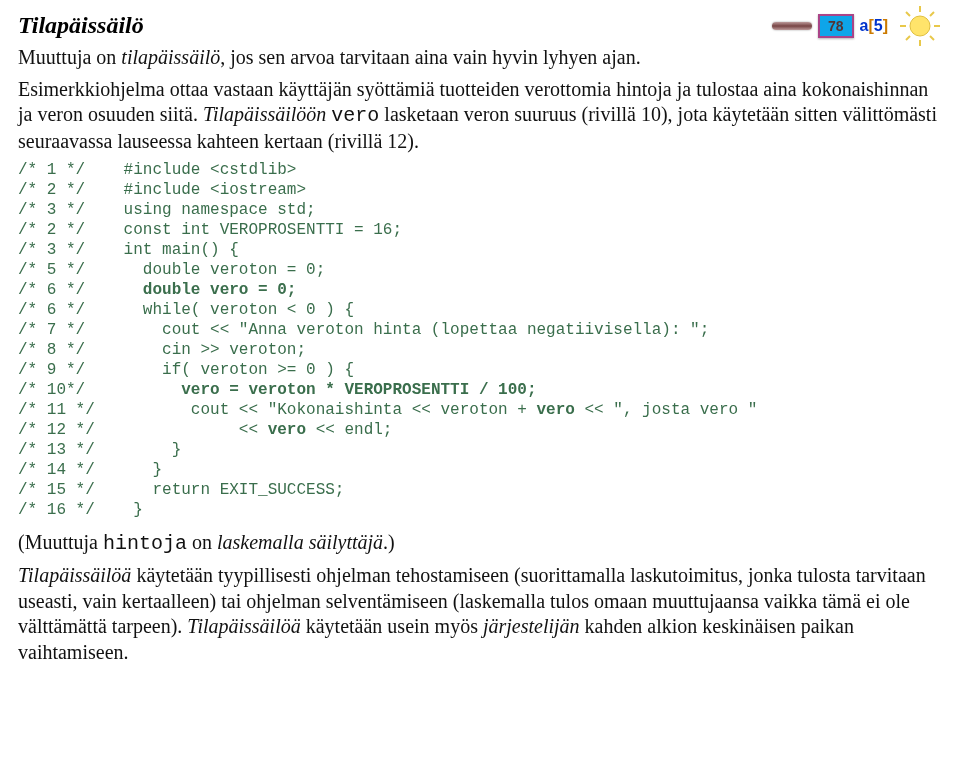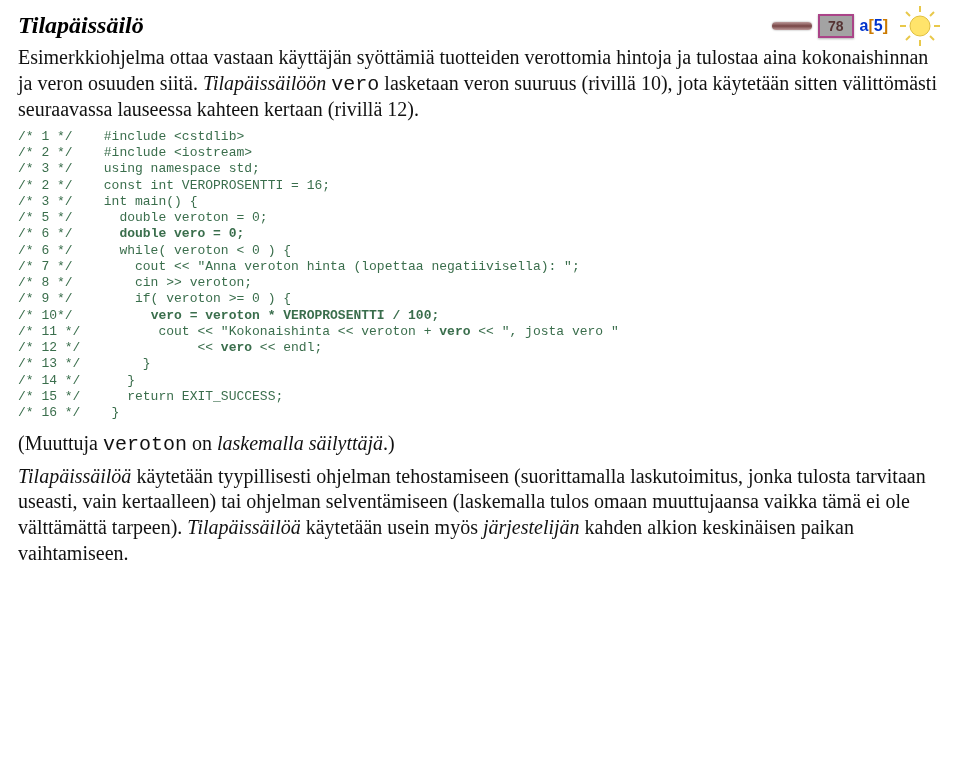--- a/index.html
+++ b/index.html
@@ -25,21 +25,21 @@
     gap: 6px;
   }
   .rod {
     width: 40px;
     height: 8px;
     background: linear-gradient(#b99,#744,#b99);
     border-radius: 4px;
     box-shadow: 0 0 2px rgba(0,0,0,.4);
   }
   .pagebox {
-    background: #a3a3a3;
+    background: #0ea5e9;
     border: 2px solid #a48;
     padding: 2px 8px;
     font-family: Arial, sans-serif;
     font-weight: bold;
     font-size: 14px;
     color: #533;
     box-shadow: 0 1px 2px rgba(0,0,0,.3);
   }
   .abox {
     font-family: Arial, sans-serif;
@@ -64,21 +64,21 @@
   .para {
     font-size: 20px;
     line-height: 1.28;
     margin: 0 0 6px 0;
     color: #111;
   }
   .italic { font-style: italic; }
   .mono { font-family: "Courier New", monospace; }
   .codeblock {
     font-family: "Courier New", monospace;
-    font-size: 13px;
+    font-size: 16px;
     line-height: 1.25;
     white-space: pre;
     color: #3a6e4c;
     margin: 6px 0 10px 0;
   }
   .codeblock b { font-weight: bold; }
 </style>
 </head>
 <body>
 
@@ -102,20 +102,23 @@
           <line x1="32" y1="32" x2="36" y2="36"></line>
           <line x1="8" y1="36" x2="12" y2="32"></line>
           <line x1="32" y1="12" x2="36" y2="8"></line>
         </g>
       </svg>
     </div>
   </div>
 
   <div class="title">Tilapäissäilö</div>
 
+  <p class="para">
+    <span>Muuttuja on </span><span class="italic">tilapäissäilö</span><span>, jos sen arvoa tarvitaan aina vain hyvin lyhyen ajan.</span>
+  </p>
 
   <p class="para">
     <span>Esimerkkiohjelma ottaa vastaan käyttäjän syöttämiä tuotteiden verottomia hintoja ja tulostaa aina kokonaishinnan ja veron osuuden siitä. </span><span class="italic">Tilapäissäilöön</span><span> </span><span class="mono">vero</span><span> lasketaan veron suuruus (rivillä 10), jota käytetään sitten välittömästi seuraavassa lauseessa kahteen kertaan (rivillä 12).</span>
   </p>
 
   <div class="codeblock"><span>/* 1 */    #include &lt;cstdlib&gt;</span>
 <span>/* 2 */    #include &lt;iostream&gt;</span>
 <span>/* 3 */    using namespace std;</span>
 <span>/* 2 */    const int VEROPROSENTTI = 16;</span>
 <span>/* 3 */    int main() {</span>
@@ -127,20 +130,20 @@
 <span>/* 9 */        if( veroton &gt;= 0 ) {</span>
 <span>/* 10*/          </span><b>vero = veroton * VEROPROSENTTI / 100;</b>
 <span>/* 11 */          cout &lt;&lt; "Kokonaishinta &lt;&lt; veroton + </span><b>vero</b><span> &lt;&lt; ", josta vero "</span>
 <span>/* 12 */               &lt;&lt; </span><b>vero</b><span> &lt;&lt; endl;</span>
 <span>/* 13 */        }</span>
 <span>/* 14 */      }</span>
 <span>/* 15 */      return EXIT_SUCCESS;</span>
 <span>/* 16 */    }</span></div>
 
   <p class="para">
-    <span>(Muuttuja </span><span class="mono">veroton</span><span> on </span><span class="italic">laskemalla säilyttäjä</span><span>.)</span>
+    <span>(Muuttuja </span><span class="mono">hintoja</span><span> on </span><span class="italic">laskemalla säilyttäjä</span><span>.)</span>
   </p>
 
   <p class="para">
     <span class="italic">Tilapäissäilöä</span><span> käytetään tyypillisesti ohjelman tehostamiseen (suorittamalla laskutoimitus, jonka tulosta tarvitaan useasti, vain kertaalleen) tai ohjelman selventämiseen (laskemalla tulos omaan muuttujaansa vaikka tämä ei ole välttämättä tarpeen). </span><span class="italic">Tilapäissäilöä</span><span> käytetään usein myös </span><span class="italic">järjestelijän</span><span> kahden alkion keskinäisen paikan vaihtamiseen.</span>
   </p>
 
 </div>
 
 </body></html>

